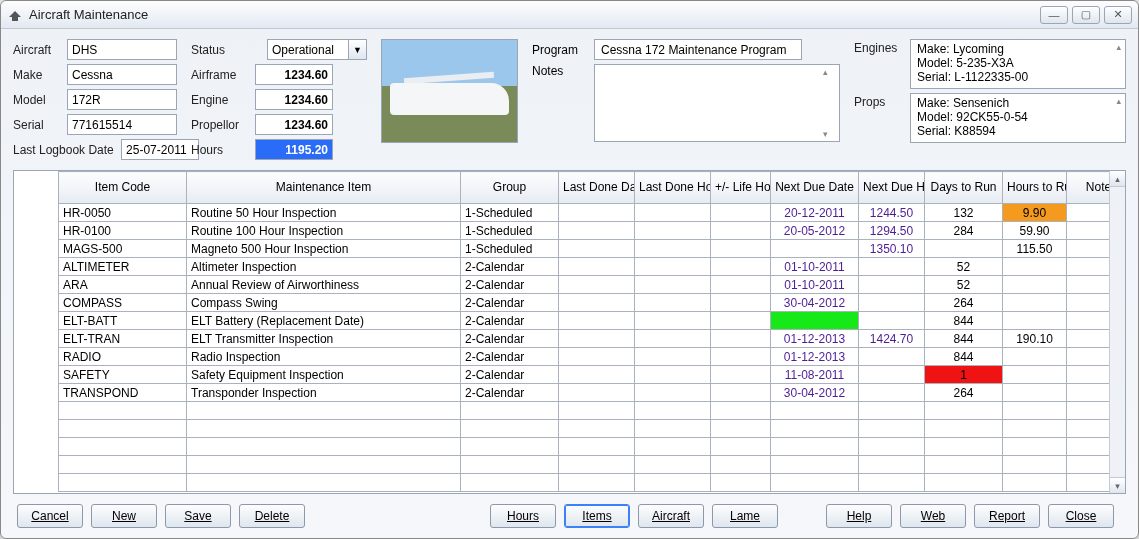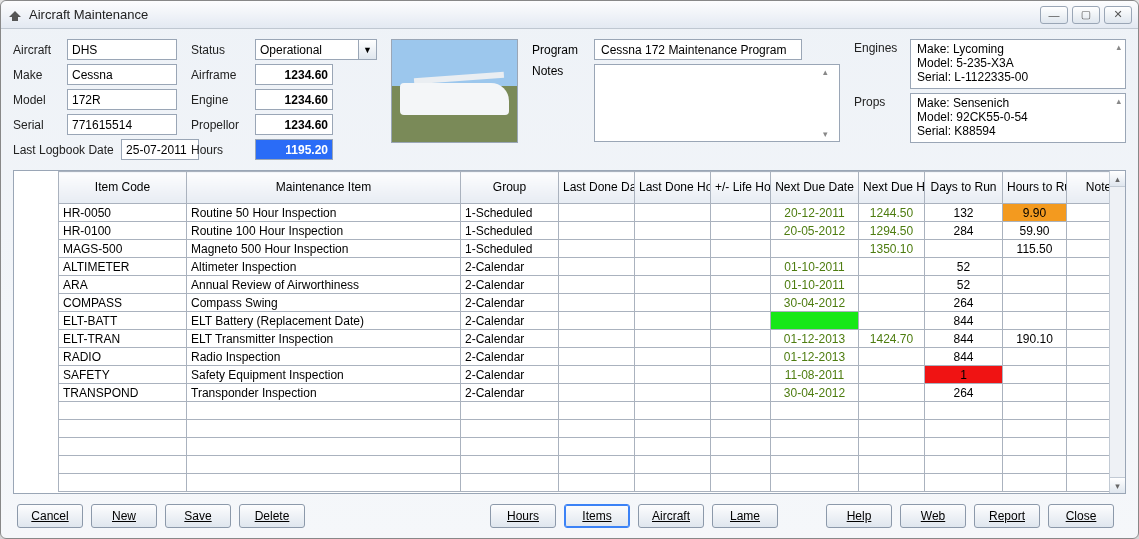--- a/index.html
+++ b/index.html
@@ -60,21 +60,21 @@
 .text-input, .num-input, .select, .textarea {
   border:1px solid #9aa6b6;
   background:#fff;
   padding:2px 4px;
   font-size:12px;
   height:21px;
 }
 .num-input { text-align:right; font-weight:bold; width:78px; }
 .num-input.highlight { color:#ffffff; background:#2a6cf7; }
 .select-wrap { display:flex; }
-.select { width:104px; }
+.select { width:82px;margin-left:12px; }
 .select-btn {
   width:18px; height:21px;
   border:1px solid #9aa6b6; border-left:none;
   background:linear-gradient(#fff,#dfe6ee);
   display:flex; align-items:center; justify-content:center;
   font-size:9px;
 }
 .photo {
   width:138px; height:104px;
   border:1px solid #9aa6b6;
@@ -144,21 +144,21 @@
   background:linear-gradient(#fdfdfe,#e7ecf3);
   font-weight:normal;
   height:32px;
   line-height:1.1;
   text-align:center;
   vertical-align:middle;
 }
 td { background:#fff; }
 td.num { text-align:right; }
 td.center { text-align:center; }
-td.date { text-align:center; color:#4d7c0f; }
+td.date { text-align:center; color:#4c1d95; }
 td.orange { background:#f39a1f; text-align:center;}
 td.red { background:#f01313; text-align:center; color:#000;}
 td.yellow { background:#fff500; text-align:center;}
 td.green { background:#17e817; }
 .scrollbar-v {
   position:absolute; right:0; top:0; bottom:0; width:16px;
   background:#eef1f5; border-left:1px solid #c2cad4;
 }
 .scrollbar-v .arrow {
   height:16px; display:flex; align-items:center; justify-content:center;

